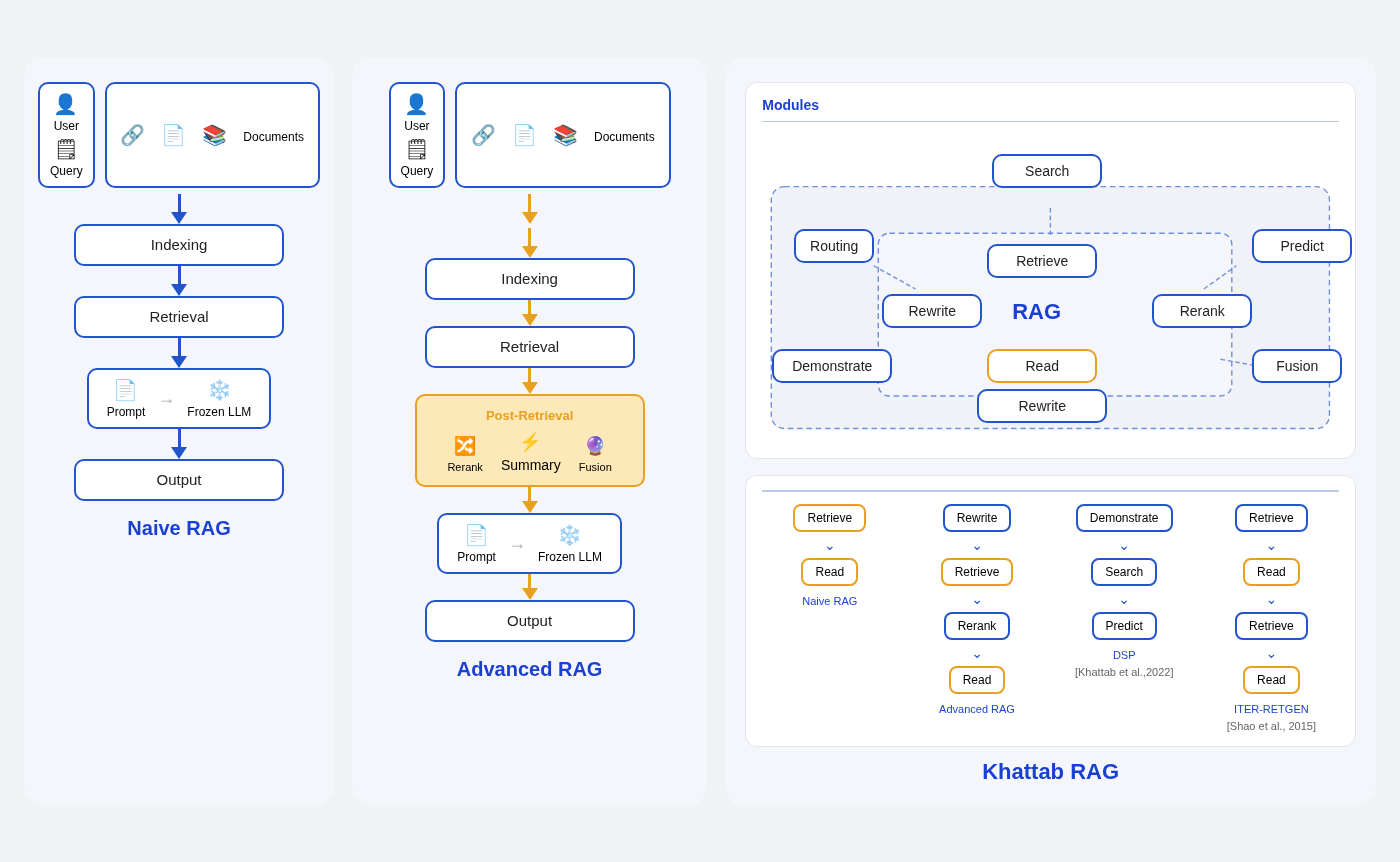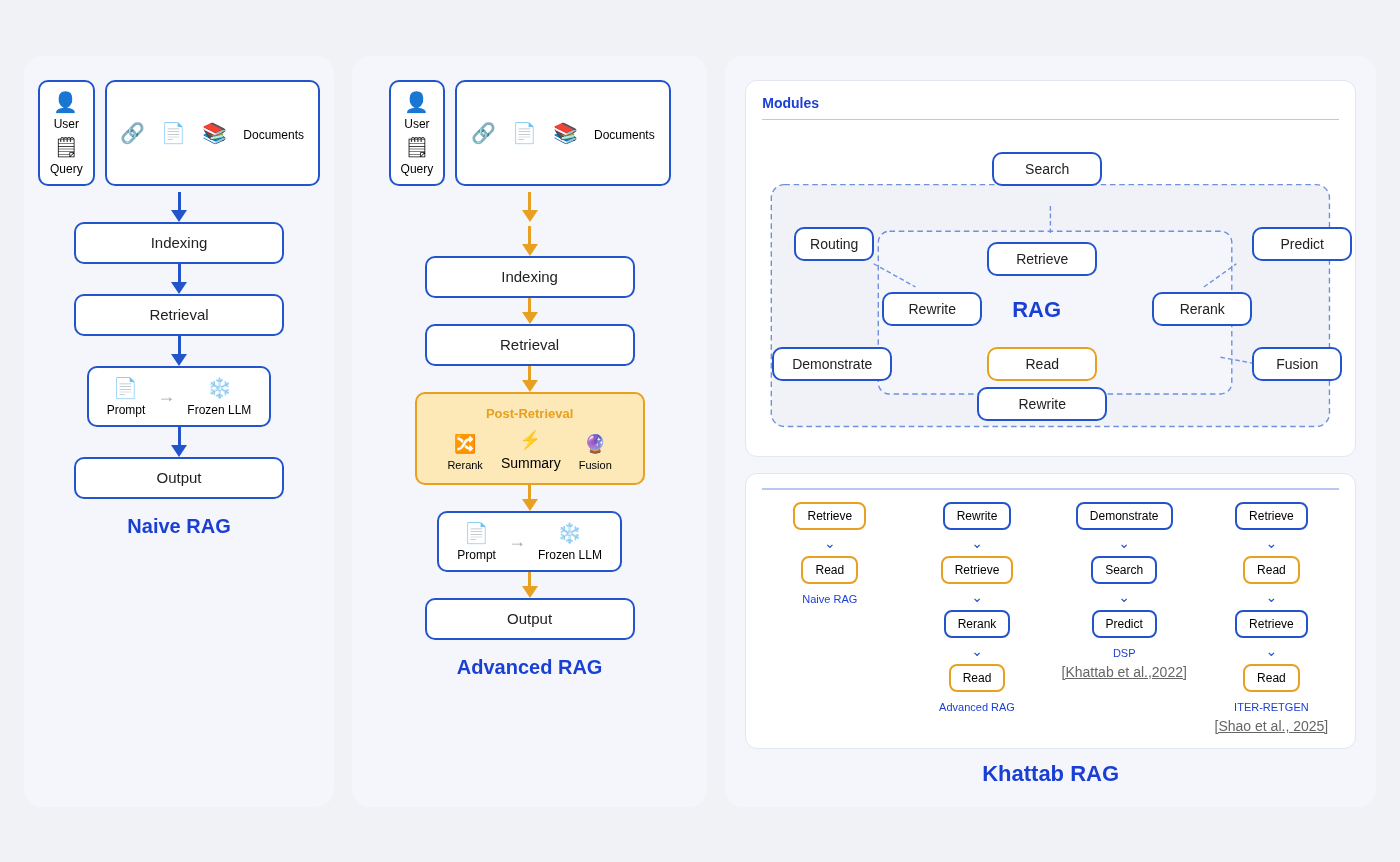--- a/index.html
+++ b/index.html
@@ -274,24 +274,23 @@
       font-size: 14px;
       color: #2255cc;
     }
     .pattern-label {
       font-size: 11px;
       color: #1a3fd4;
       margin-top: 4px;
       text-align: center;
     }
     .pattern-sublabel {
-      font-size: 14px;
+      font-size: 11px;
       color: #666;
       text-align: center;
-      text-decoration: underline;
     }
 
     
     .modular-title {
       font-size: 22px;
       font-weight: 700;
       color: #1a3fd4;
       margin-top: 12px;
       text-align: center;
     }
@@ -606,21 +605,21 @@
 
         <div class="pattern-col">
           <div class="pattern-box">Retrieve</div>
           <span class="pattern-arrow">⌄</span>
           <div class="pattern-box pattern-box-orange">Read</div>
           <span class="pattern-arrow">⌄</span>
           <div class="pattern-box">Retrieve</div>
           <span class="pattern-arrow">⌄</span>
           <div class="pattern-box pattern-box-orange">Read</div>
           <div class="pattern-label">ITER-RETGEN</div>
-          <div class="pattern-sublabel">[Shao et al., 2025]</div>
+          <div class="pattern-sublabel">[Shao et al., 2015]</div>
         </div>
 
       </div>
     </div>
 
     <div class="modular-title">Khattab RAG</div>
   </div>
 
 </div>
 

